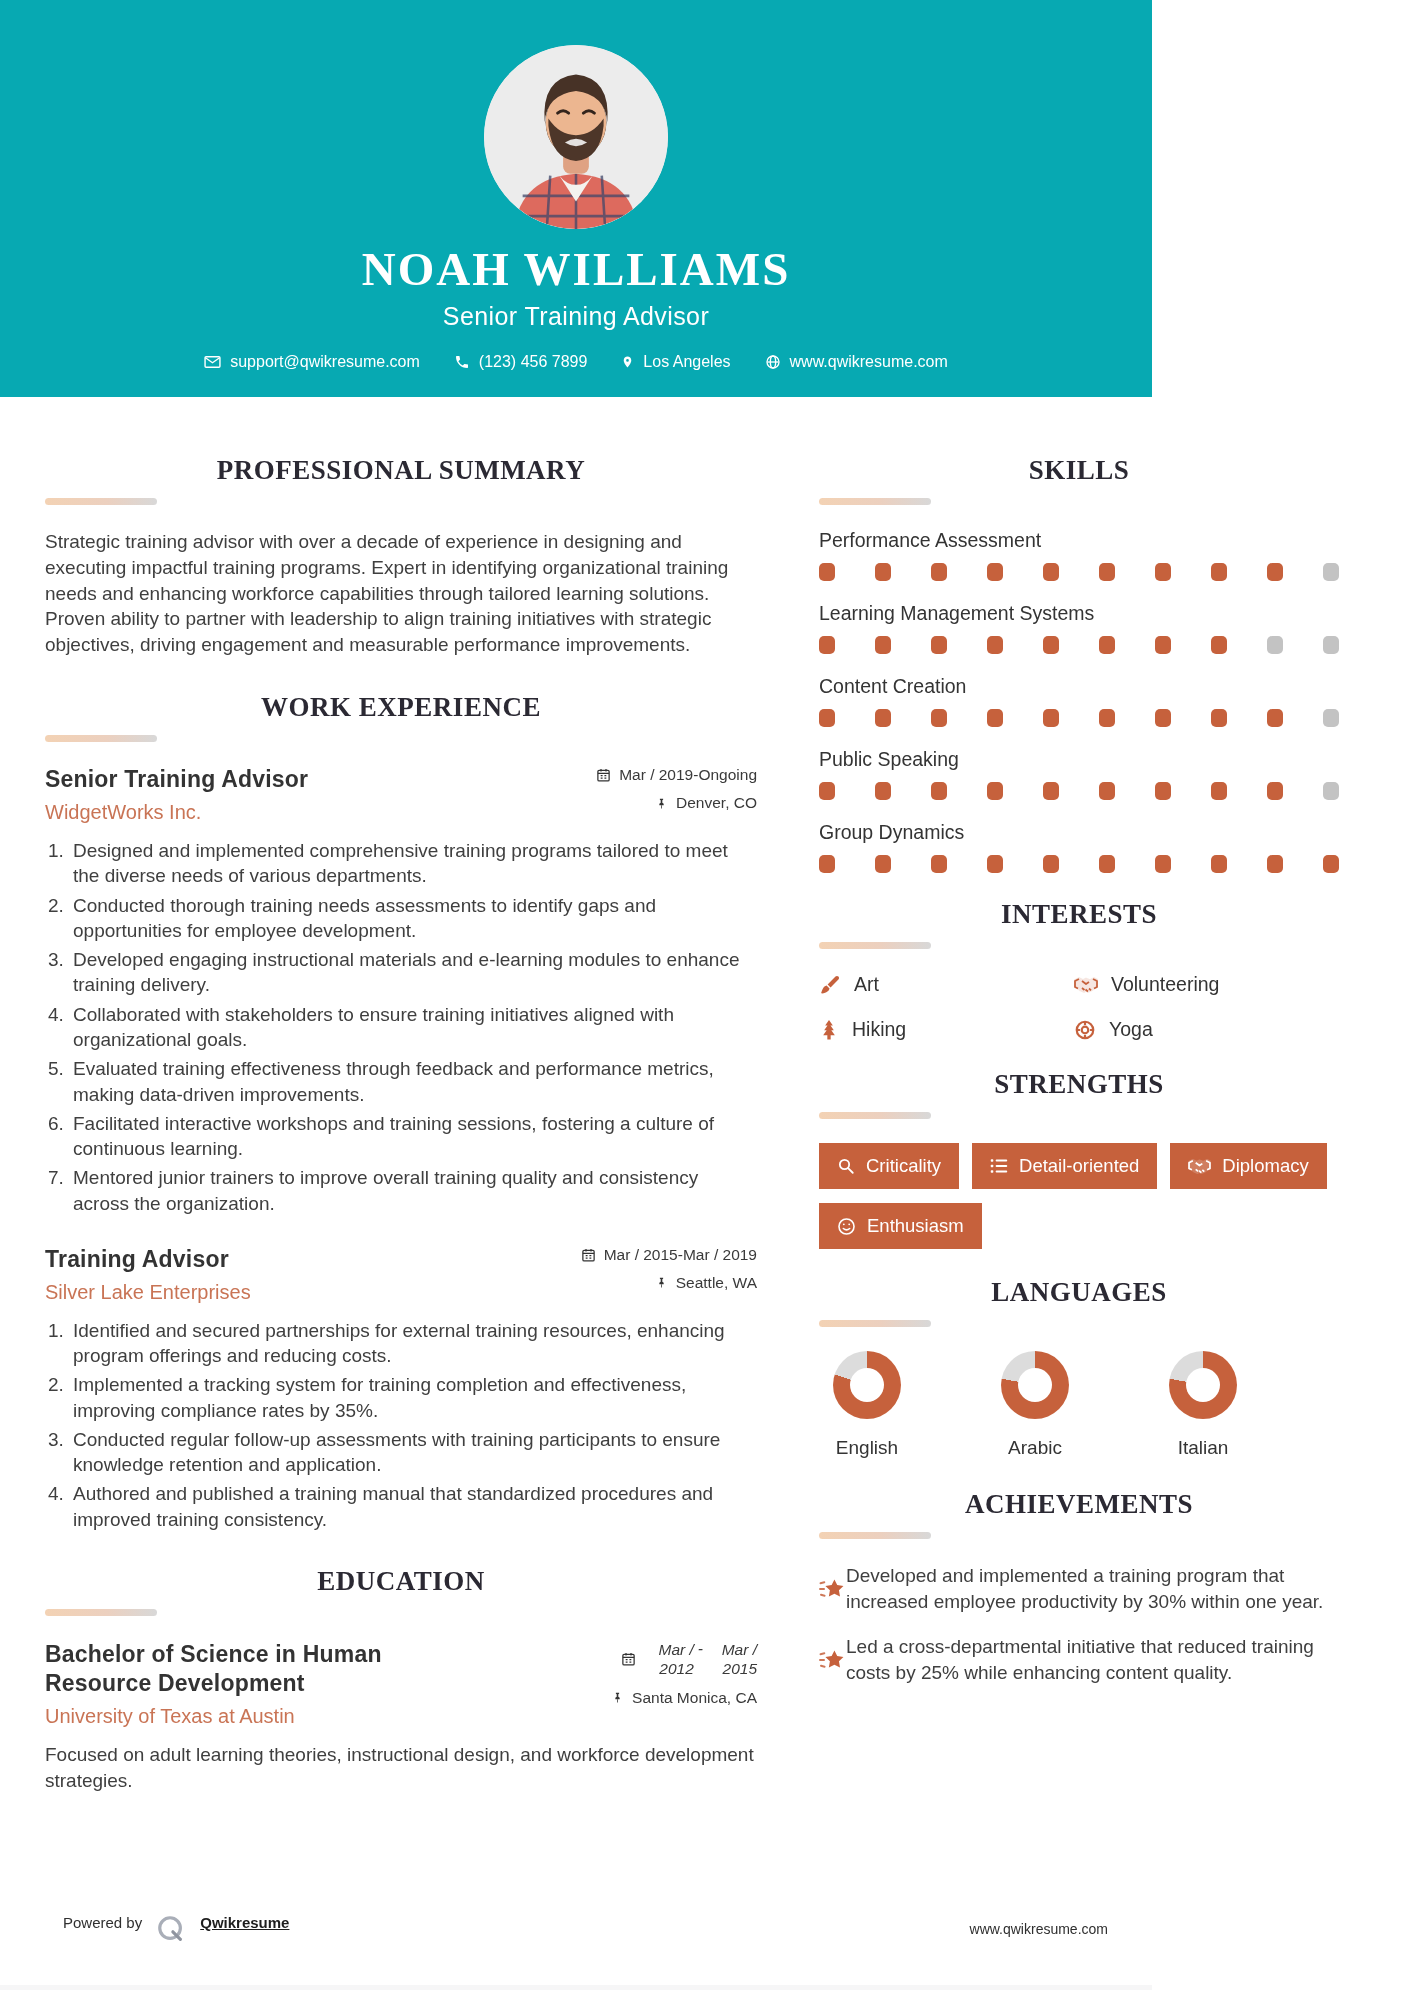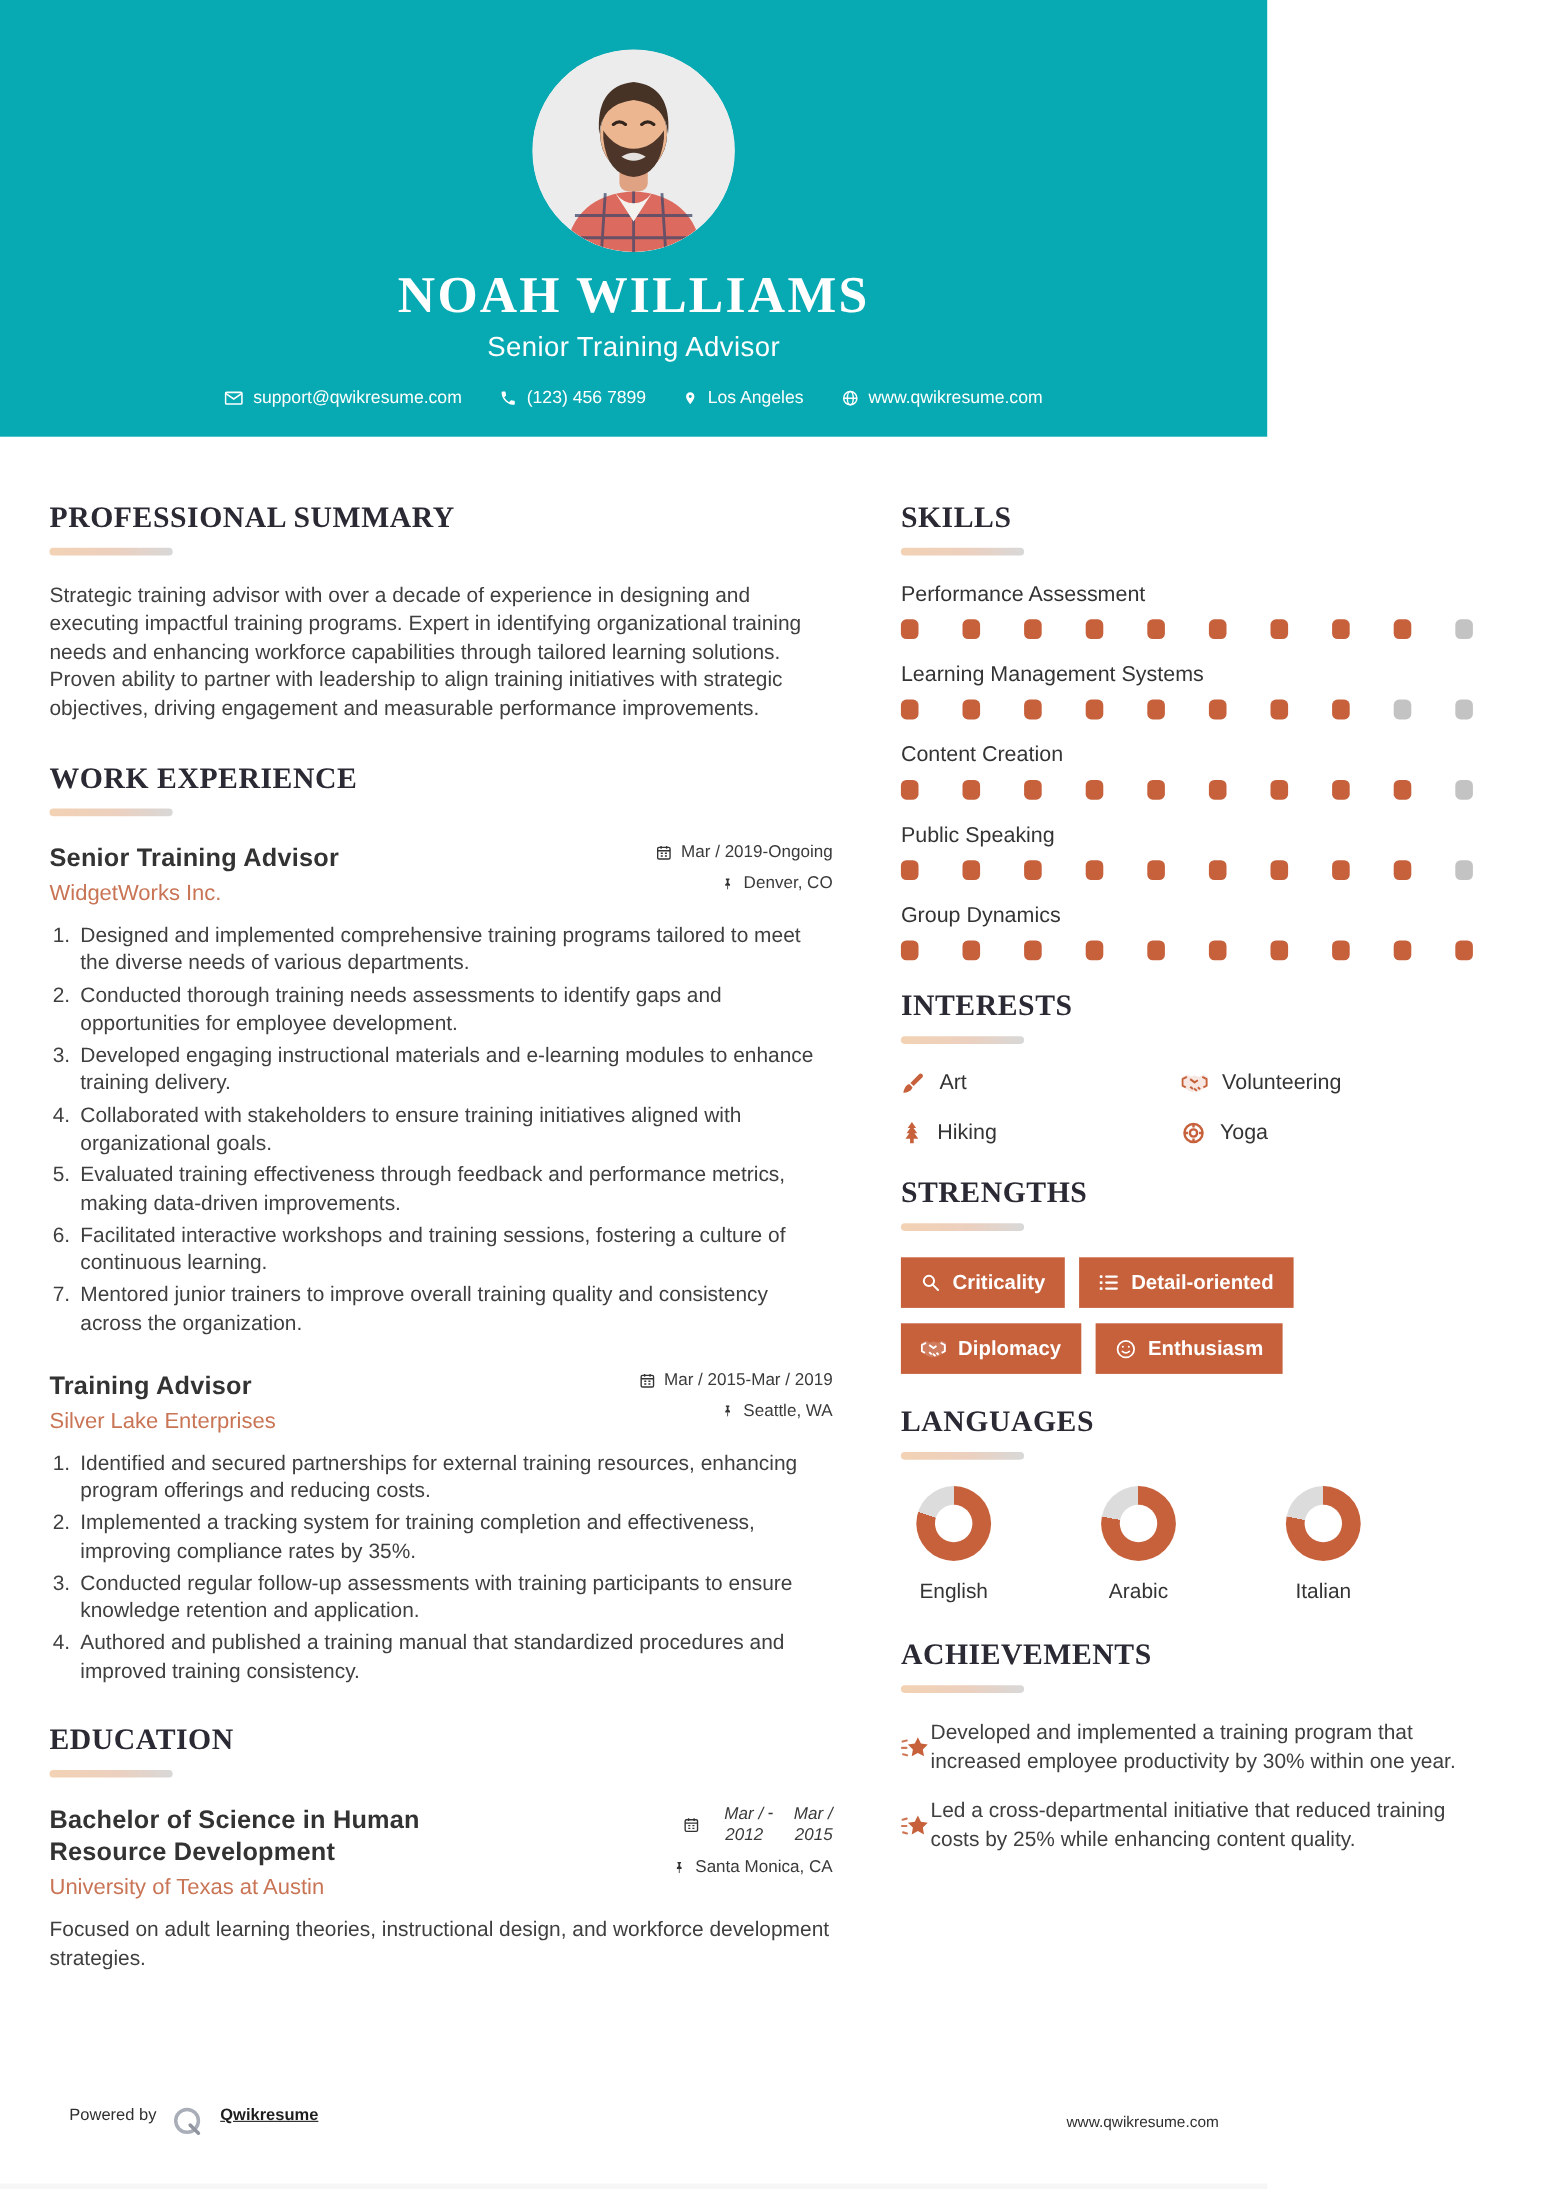--- a/index.html
+++ b/index.html
@@ -22,21 +22,21 @@
   .hdr-contacts .c-item{display:flex;align-items:center;gap:9px;}
   .ic{display:inline-flex;align-items:center;justify-content:center;}
   .ic svg{display:block;}
 
   
   .cols{display:flex;padding:58px 42px 0 45px;gap:62px;}
   .col-l{width:712px;flex:none;}
   .col-r{width:520px;flex:none;}
 
   .sec{margin-bottom:34px;}
-  .sec-h{font-family:"Liberation Serif",serif;font-weight:700;font-size:27px;color:var(--heading);letter-spacing:.5px;}
+  .sec-h{font-family:"Liberation Serif",serif;font-weight:700;font-size:27px;color:var(--heading);letter-spacing:.5px;text-align:center;}
   .rule{width:112px;height:7px;border-radius:4px;margin:12px 0 24px;background:linear-gradient(90deg,#f3d2b4 0%,#ecd0bf 55%,#d8d8d8 100%);}
 
   .para{font-size:19px;line-height:1.36;color:var(--body-text);}
 
   
   .job{margin-bottom:30px;}
   .job-head{display:flex;justify-content:space-between;align-items:flex-start;margin-bottom:14px;}
   .job-title{font-size:23px;font-weight:700;color:#333;letter-spacing:.2px;}
   .job-company{font-size:20px;color:var(--company);margin-top:8px;}
   .job-meta{text-align:right;font-size:15.5px;color:#3a3a3a;flex:none;}
@@ -53,21 +53,21 @@
   .dot{width:16px;height:18px;border-radius:5px;background:var(--dot-off);}
   .dot.on{background:var(--accent);}
 
   
   .int-grid{display:grid;grid-template-columns:255px 1fr;row-gap:22px;}
   .int-item{display:flex;align-items:center;gap:13px;font-size:19.5px;color:#343434;}
   .int-item .ic{color:var(--accent);}
 
   
   .str-wrap{display:flex;flex-wrap:wrap;gap:14px 13px;}
-  .str-btn{display:inline-flex;align-items:center;gap:11px;background:var(--accent);color:#fff;font-size:18.5px;padding:12px 18px;border:none;font-weight:bold;}
+  .str-btn{display:inline-flex;align-items:center;gap:11px;background:var(--accent);color:#fff;font-size:18.5px;padding:12px 18px;border:none;}
 
   
   .langs{display:flex;gap:100px;padding-left:14px;}
   .lang{display:flex;flex-direction:column;align-items:center;gap:18px;}
   .donut{width:68px;height:68px;border-radius:50%;position:relative;}
   .donut .hole{position:absolute;left:50%;top:50%;width:34px;height:34px;border-radius:50%;background:#fff;transform:translate(-50%,-50%);}
   .lang-label{font-size:19px;color:#343434;}
 
   
   .ach-item{display:flex;gap:0;margin-bottom:20px;font-size:19px;line-height:1.35;}

